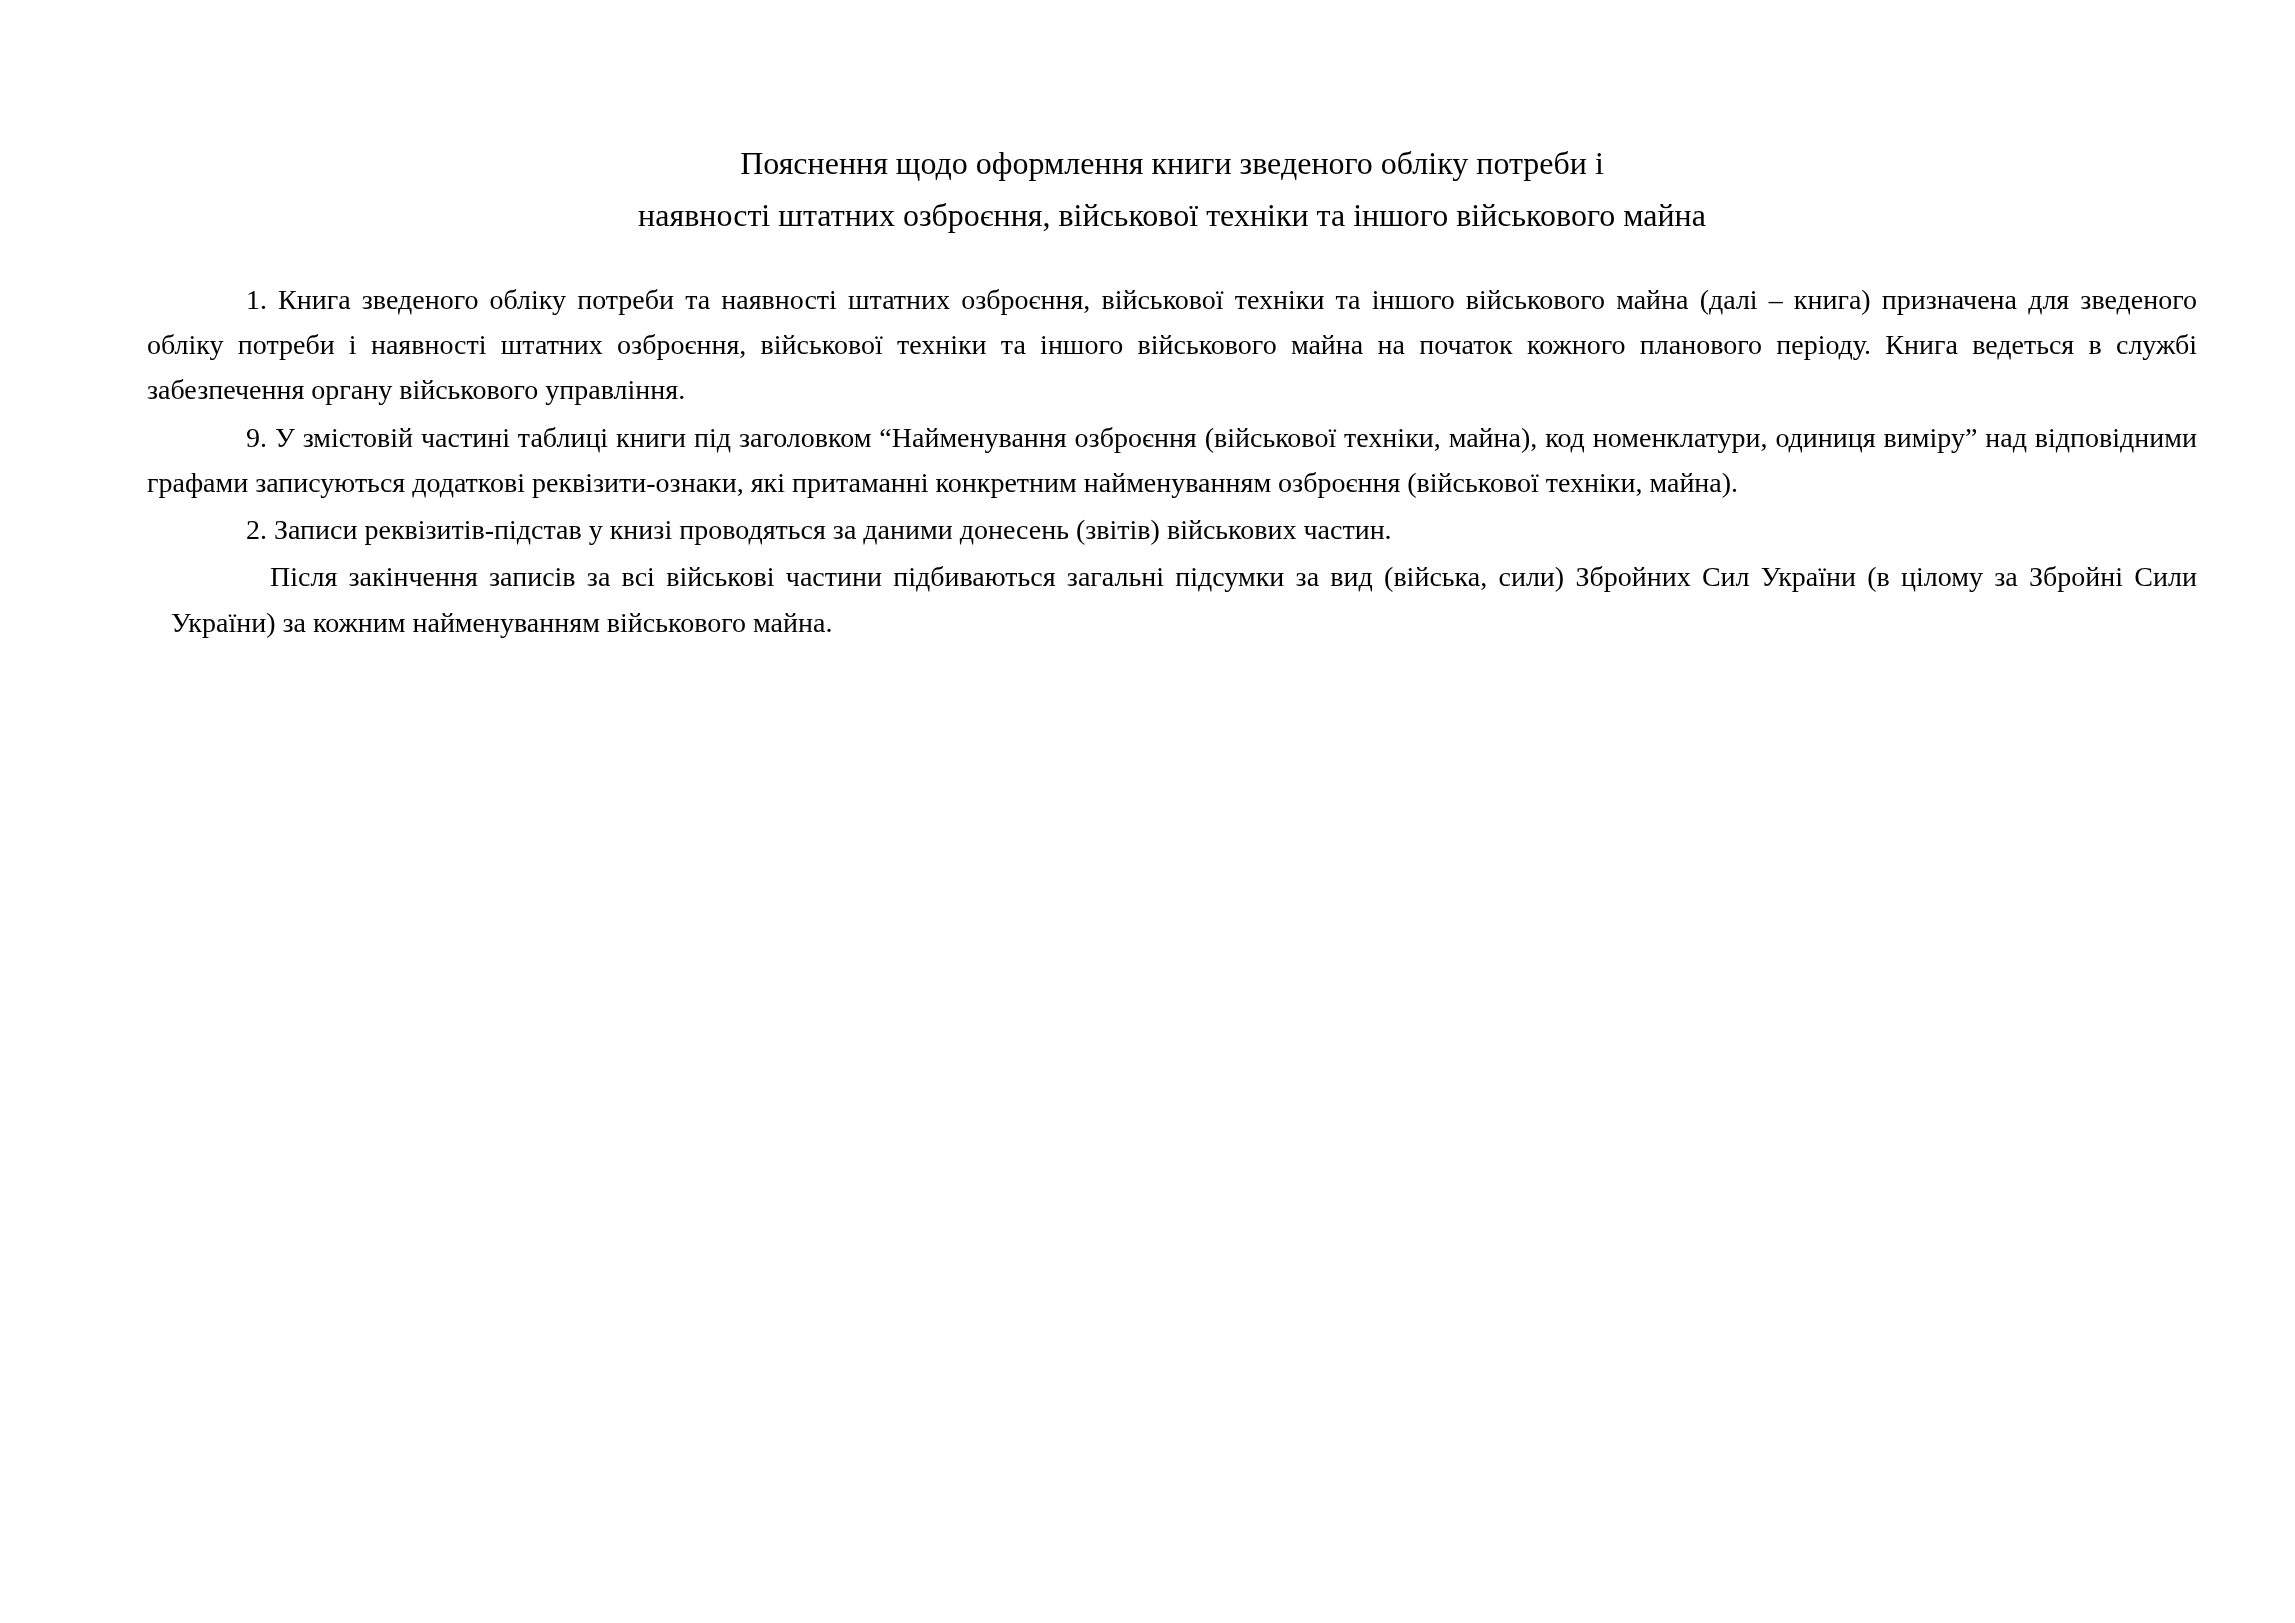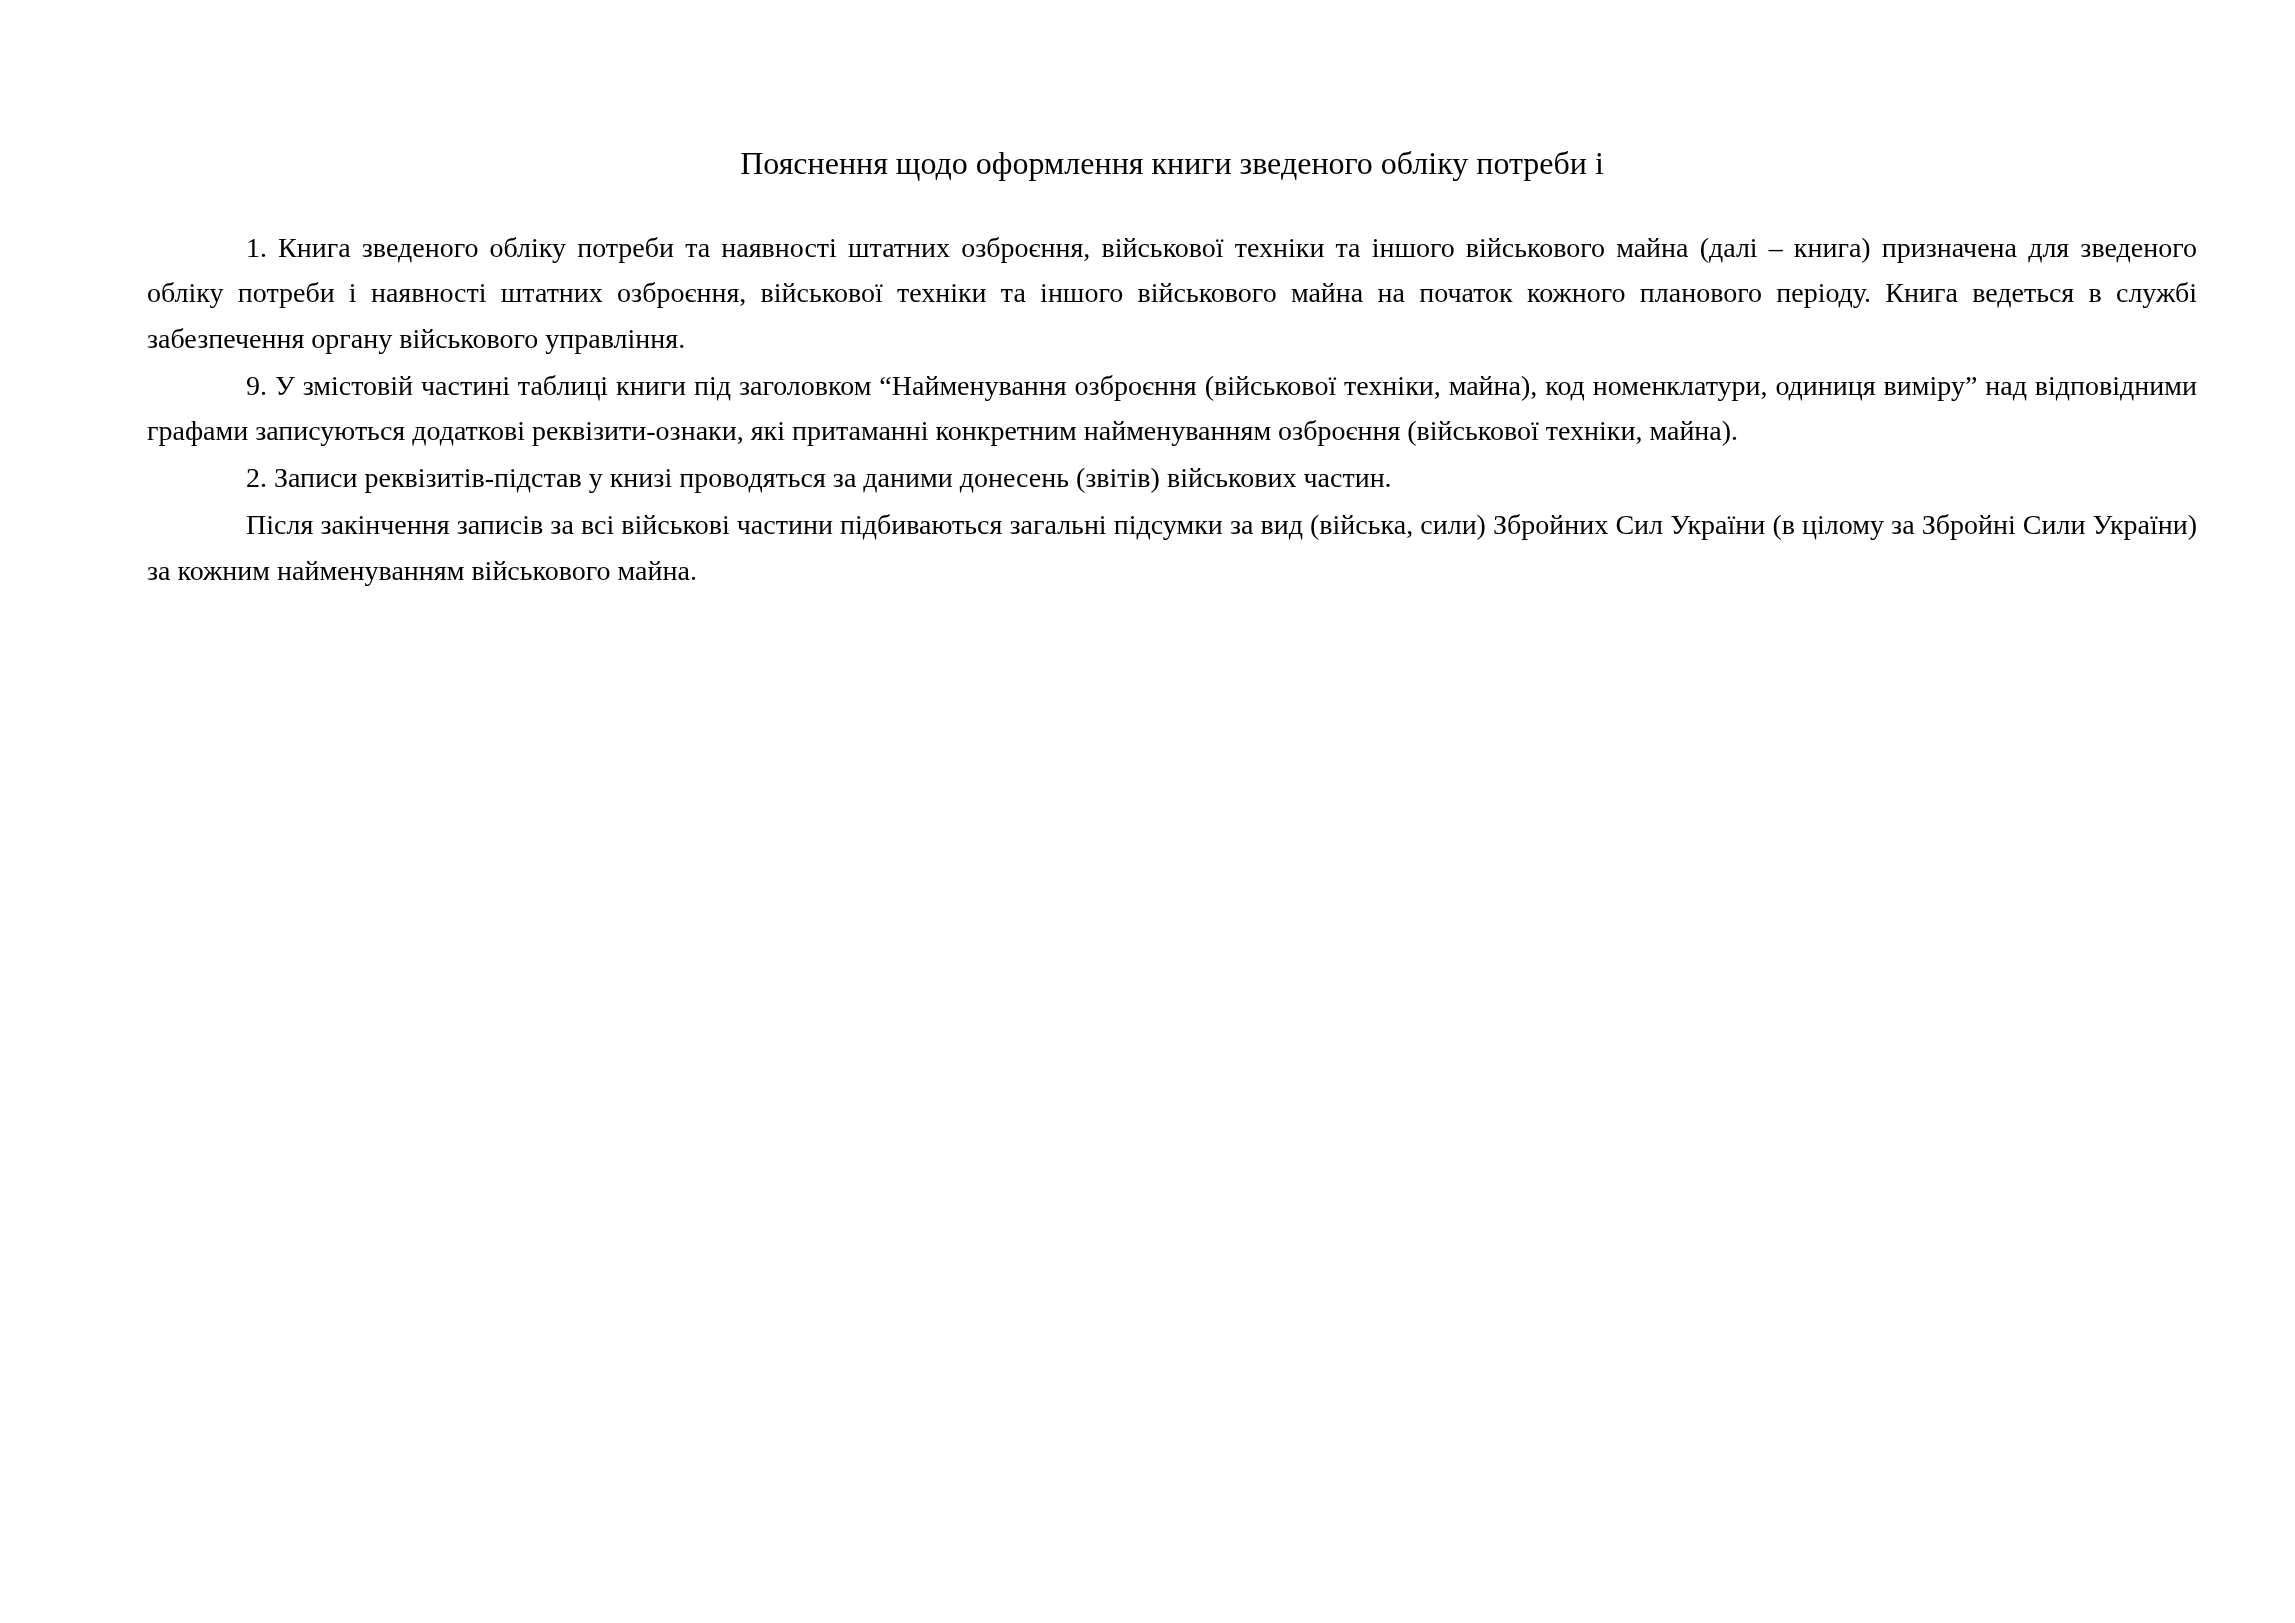--- a/index.html
+++ b/index.html
@@ -39,32 +39,34 @@
     font-size: 28px;
     line-height: 1.62;
     text-align: justify;
     text-justify: inter-word;
     text-indent: 99px;
     margin: 0 0 1.8px 0;
     hyphens: none;
   }
   p.para:last-child {
     text-align: justify;
+    margin-left: 24px;
   }
   .no-stretch {
     text-align: left;
   }
 </style>
 </head>
 <body>
 
 <div class="page">
 
   <div class="doc-title">
     <span class="title-line">Пояснення щодо оформлення книги зведеного обліку потреби і</span>
+    <span class="title-line">наявності штатних озброєння, військової техніки та іншого військового майна</span>
   </div>
 
   <div class="body-text">
     <p class="para">1. Книга зведеного обліку потреби та наявності штатних озброєння, військової техніки та іншого військового майна (далі – книга) призначена для зведеного обліку потреби і наявності штатних озброєння, військової техніки та іншого військового майна на початок кожного планового періоду. Книга ведеться в службі забезпечення органу військового управління.</p>
     <p class="para">9. У змістовій частині таблиці книги під заголовком “Найменування озброєння (військової техніки, майна), код номенклатури, одиниця виміру” над відповідними графами записуються додаткові реквізити-ознаки, які притаманні конкретним найменуванням озброєння (військової техніки, майна).</p>
     <p class="para no-stretch">2. Записи реквізитів-підстав у книзі проводяться за даними донесень (звітів) військових частин.</p>
     <p class="para">Після закінчення записів за всі військові частини підбиваються загальні підсумки за вид (війська, сили) Збройних Сил України (в цілому за Збройні Сили України) за кожним найменуванням військового майна.</p>
   </div>
 
 </div>

